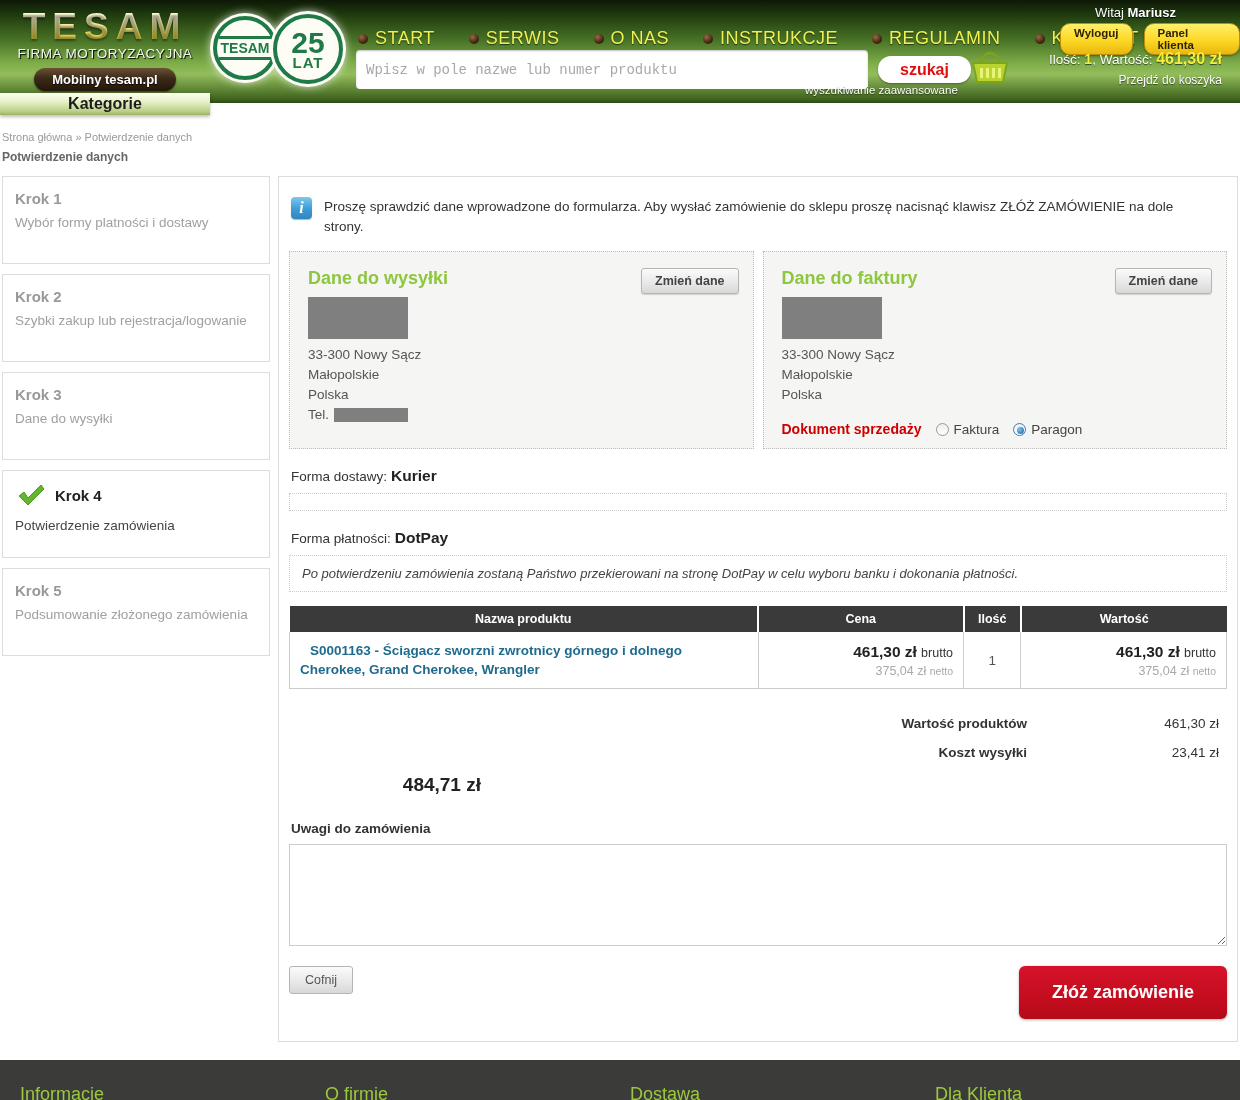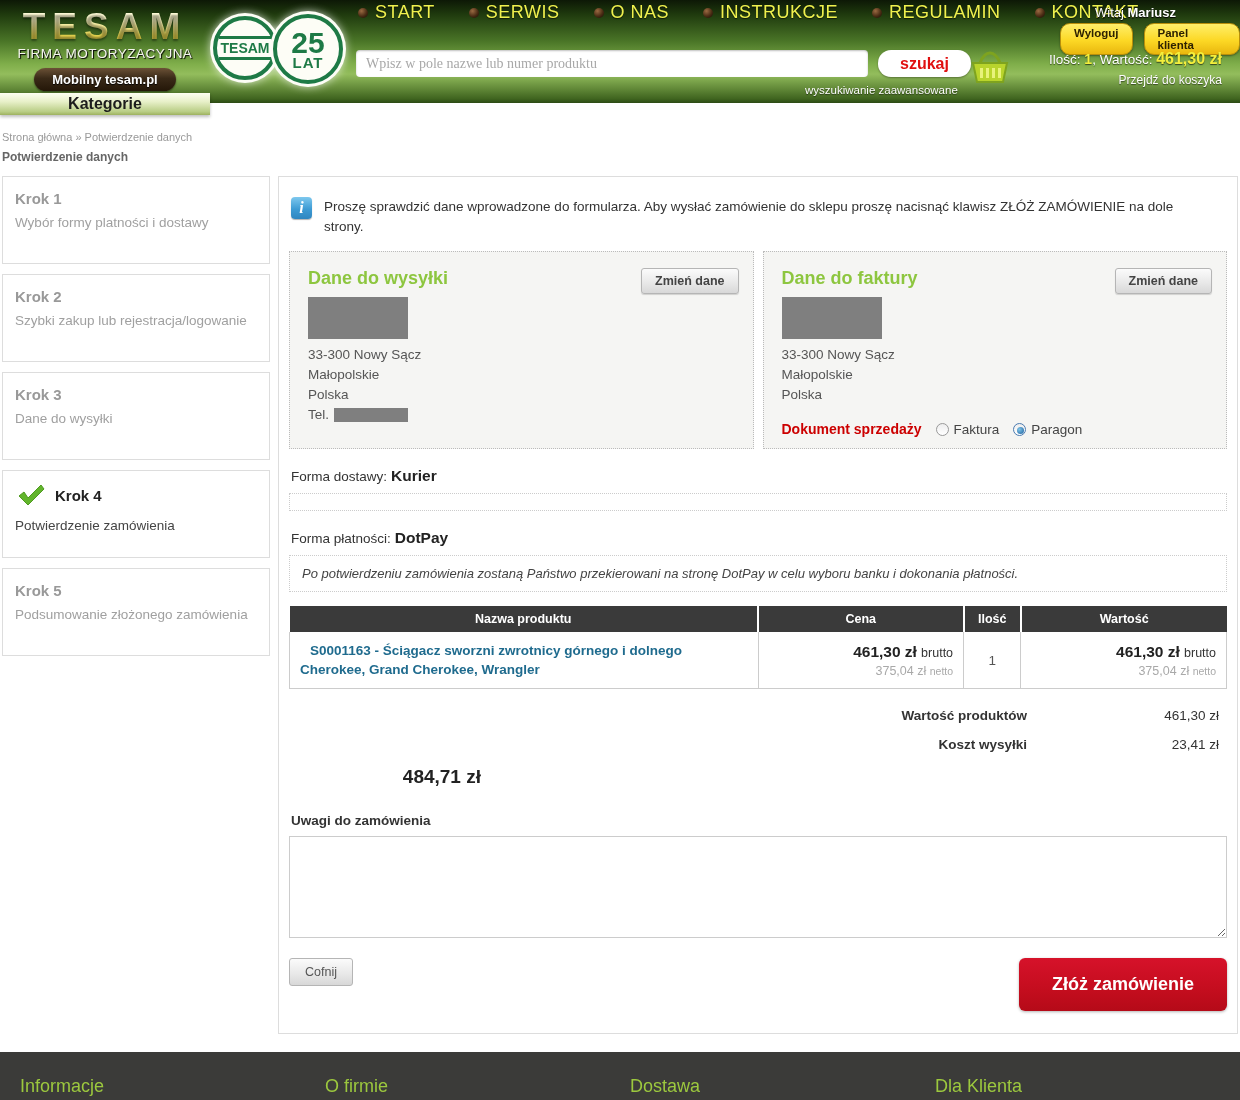--- a/index.html
+++ b/index.html
@@ -37,31 +37,31 @@
   .badge-c1, .badge-c2 {
     position: absolute; border-radius: 50%; background: #fdfdf6; border: 4px solid #1e7a46;
     display: flex; align-items: center; justify-content: center; flex-direction: column;
   }
   .badge-c1 { left: 0; top: 6px; width: 64px; height: 64px; box-shadow: 0 0 0 3px #fdfdf6; }
   .badge-c1 .b-name { font-size: 14px; font-weight: bold; color: #1e7a46; border-top: 3px solid #1e7a46; border-bottom: 3px solid #1e7a46; padding: 1px 2px; }
   .badge-c2 { left: 60px; top: 4px; width: 70px; height: 70px; box-shadow: 0 0 0 3px #fdfdf6; }
   .badge-c2 .b25 { font-size: 30px; font-weight: bold; color: #1e7a46; line-height: 26px; }
   .badge-c2 .blat { font-size: 15px; font-weight: bold; color: #1e7a46; line-height: 13px; letter-spacing: 1px; }
   
-  .main-nav { position: absolute; left: 358px; top: 2px; display: flex; gap: 34px; white-space: nowrap; }
+  .main-nav { position: absolute; left: 358px; top: 28px; display: flex; gap: 34px; white-space: nowrap; }
   .nav-item { display: flex; align-items: center; gap: 7px; cursor: pointer; text-decoration: none; }
   .nav-bullet { width: 10px; height: 10px; border-radius: 50%;
     background: radial-gradient(circle at 35% 30%, #9a6a42 0%, #4a2c14 55%, #120a04 100%); flex: 0 0 auto; }
   .nav-label { color: #eff14e; font-size: 18px; letter-spacing: 0.5px; text-shadow: 0 1px 1px rgba(0,0,0,0.6); }
   
   .search-row { position: absolute; left: 356px; top: 50px; display: flex; align-items: center; gap: 10px; }
   .search-input {
-    width: 512px; height: 27px; border: none; border-radius: 4px; padding: 0 10px;
+    width: 512px; height: 39px; border: none; border-radius: 4px; padding: 0 10px;
     font-size: 14px; color: #ef4444; outline: none; box-shadow: inset 0 1px 2px rgba(0,0,0,0.25);
-    font-family: Liberation Serif, serif;
+    font-family: Liberation Mono, monospace;
   }
   .search-input::placeholder { color: #a8a8a8; }
   .szukaj-btn {
     height: 27px; padding: 0 22px; border: none; border-radius: 13px; background: #fff;
     color: #e01010; font-size: 16px; font-weight: bold; cursor: pointer; box-shadow: 0 1px 2px rgba(0,0,0,0.35);
     font-family: "Liberation Sans", sans-serif;
   }
   .adv-link { position: absolute; left: 805px; top: 84px; color: #fdfdfd; font-size: 11.5px; cursor: pointer; text-shadow: 0 1px 1px rgba(0,0,0,0.5); }
   
   .greeting { position: absolute; left: 1095px; top: 5px; color: #fff; font-size: 13px; text-shadow: 0 1px 1px #000; }
@@ -149,21 +149,21 @@
   .td-price, .td-value { width: 21.5%; text-align: right; padding-right: 14px; }
   .td-qty { width: 6%; text-align: center; font-size: 13.5px; color: #555; }
   .prod-link { color: #1f6b8e; font-size: 13.5px; font-weight: bold; text-decoration: none; cursor: pointer; display: block; text-indent: 10px; line-height: 19px; }
   .price-main { font-size: 15px; color: #222; }
   .price-main b { font-size: 15.5px; }
   .price-main .sfx { font-size: 12.5px; font-weight: normal; color: #333; }
   .price-net { margin-top: 3px; font-size: 12.5px; color: #a9a9a9; }
   .price-net .sfx { font-size: 10.5px; }
 
   
-  .totals { margin-top: 12px; }
+  .totals { margin-top: 20px; }
   .t-row { display: flex; align-items: baseline; padding: 7px 0; }
   .t-label { flex: 1; text-align: right; font-size: 13.5px; font-weight: bold; color: #333; }
   .t-value { width: 200px; text-align: right; font-size: 13.5px; color: #333; padding-right: 8px; }
   .t-row.grand .t-value { font-size: 19px; font-weight: bold; color: #222; }
 
   
   .remarks-label { margin: 18px 2px 8px 2px; font-size: 13.5px; font-weight: bold; color: #333; }
   .remarks-area { width: 100%; height: 102px; border: 1px solid #ccc; resize: vertical; padding: 6px; font-family: "Liberation Sans", sans-serif; font-size: 13px; color: #333; outline: none; }
 
   

